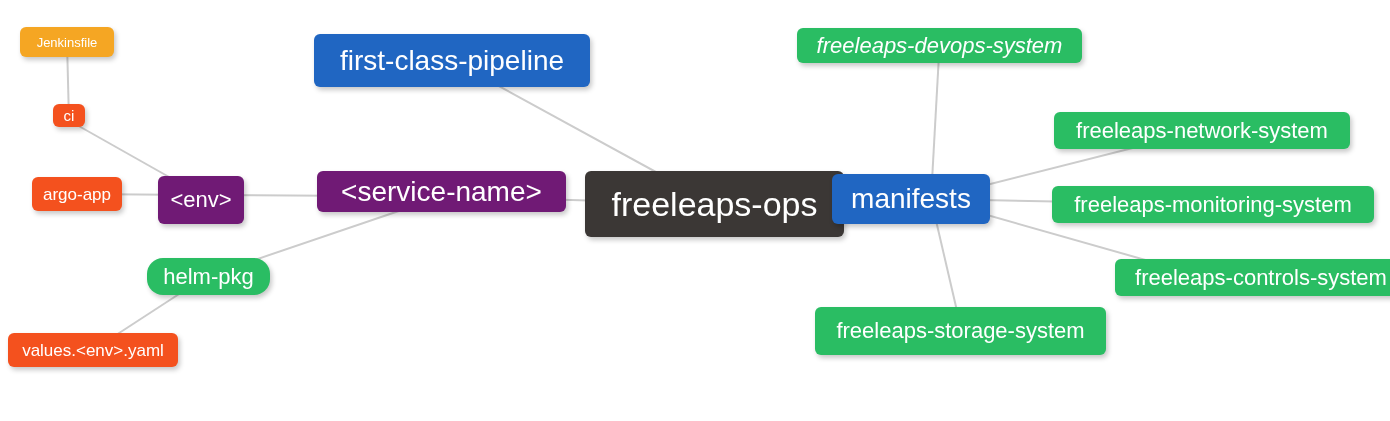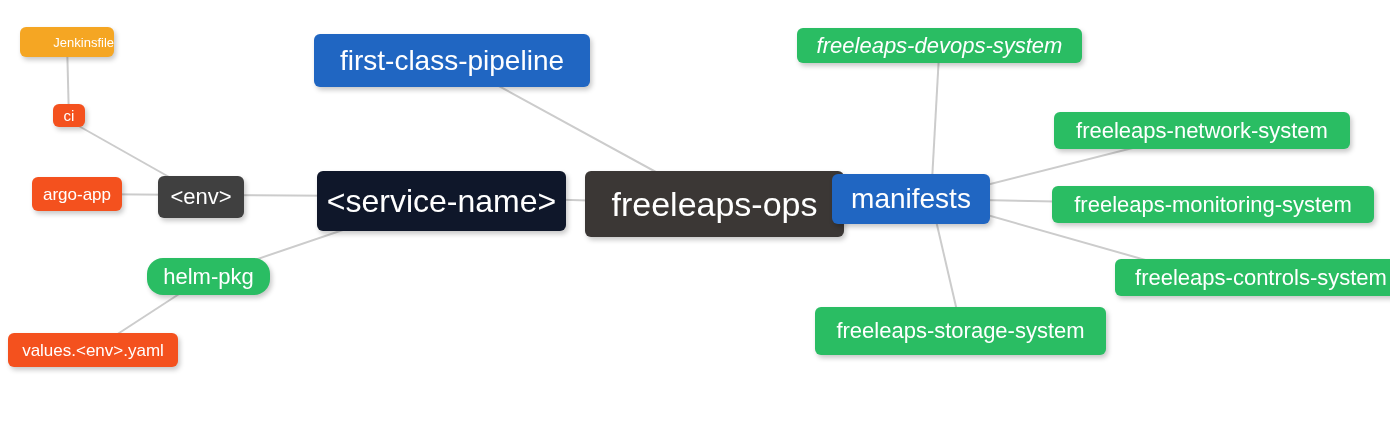--- a/index.html
+++ b/index.html
@@ -55,42 +55,42 @@
       <line x1="452" y1="60.5" x2="714.5" y2="204" stroke="#cccccc" stroke-width="2"></line>
       <line x1="441.5" y1="196.5" x2="714.5" y2="204" stroke="#cccccc" stroke-width="2"></line>
       <line x1="714.5" y1="204" x2="931" y2="199" stroke="#cccccc" stroke-width="2"></line>
       <line x1="931" y1="199" x2="939.5" y2="45.5" stroke="#cccccc" stroke-width="2"></line>
       <line x1="931" y1="199" x2="1202" y2="130.5" stroke="#cccccc" stroke-width="2"></line>
       <line x1="931" y1="199" x2="1213" y2="204.5" stroke="#cccccc" stroke-width="2"></line>
       <line x1="931" y1="199" x2="1207" y2="277.5" stroke="#cccccc" stroke-width="2"></line>
       <line x1="931" y1="199" x2="960.5" y2="326" stroke="#cccccc" stroke-width="2"></line>
     </svg>
   <div id="node-layer">
-      <div class="node" style="left: 20px; top: 27px; width: 94px; height: 30px; background: rgb(245, 166, 35); font-size: 13px; color: rgb(255, 255, 255); justify-content: flex-end;">
+      <div class="node" style="left: 20px; top: 27px; width: 94px; height: 30px; background: rgb(245, 166, 35); font-size: 13px; color: rgb(255, 255, 255);">
         <span>Jenkinsfile</span>
       </div>
       <div class="node" style="left: 53px; top: 104px; width: 32px; height: 23px; background: rgb(244, 81, 30); font-size: 15px; color: rgb(255, 255, 255);">
         <span>ci</span>
       </div>
       <div class="node" style="left: 32px; top: 177px; width: 90px; height: 34px; background: rgb(244, 81, 30); font-size: 17px; color: rgb(255, 255, 255);">
         <span>argo-app</span>
       </div>
-      <div class="node" style="left: 158px; top: 176px; width: 86px; height: 42px; background: #404040; font-size: 22px; color: rgb(255, 255, 255);">
+      <div class="node" style="left: 158px; top: 176px; width: 86px; height: 48px; background: #701a75; font-size: 22px; color: rgb(255, 255, 255);">
         <span>&lt;env&gt;</span>
       </div>
       <div class="node" style="left: 147px; top: 258px; width: 123px; height: 37px; background: rgb(42, 189, 99); font-size: 22px; color: rgb(255, 255, 255); border-radius: 16px;">
         <span>helm-pkg</span>
       </div>
       <div class="node" style="left: 8px; top: 333px; width: 170px; height: 34px; background: rgb(244, 81, 30); font-size: 17px; color: rgb(255, 255, 255);">
         <span>values.&lt;env&gt;.yaml</span>
       </div>
       <div class="node" style="left: 314px; top: 34px; width: 276px; height: 53px; background: rgb(32, 102, 194); font-size: 28px; color: rgb(255, 255, 255);">
         <span>first-class-pipeline</span>
       </div>
-      <div class="node" style="left: 317px; top: 171px; width: 249px; height: 60px; background: #0f172a; font-size: 32px; color: rgb(255, 255, 255);">
+      <div class="node" style="left: 317px; top: 171px; width: 249px; height: 41px; background: #701a75; font-size: 28px; color: rgb(255, 255, 255);">
         <span>&lt;service-name&gt;</span>
       </div>
       <div class="node" style="left: 585px; top: 171px; width: 259px; height: 66px; background: rgb(59, 55, 53); font-size: 34px; color: rgb(255, 255, 255);">
         <span>freeleaps-ops</span>
       </div>
       <div class="node" style="left: 832px; top: 174px; width: 158px; height: 50px; background: rgb(32, 102, 194); font-size: 28px; color: rgb(255, 255, 255);">
         <span>manifests</span>
       </div>
       <div class="node" style="left: 797px; top: 28px; width: 285px; height: 35px; background: rgb(42, 189, 99); font-size: 22px; color: rgb(255, 255, 255); font-style: italic;">
         <span>freeleaps-devops-system</span>

